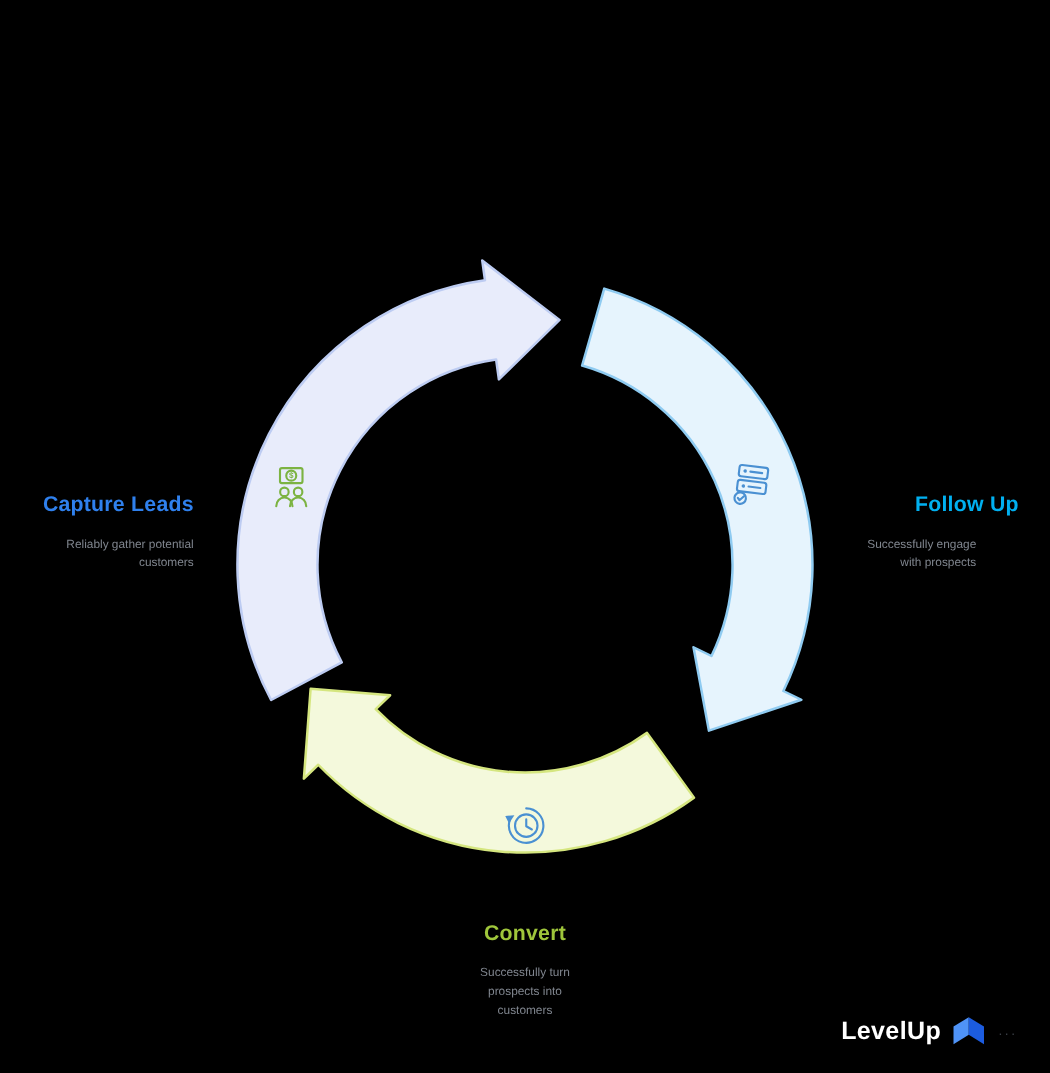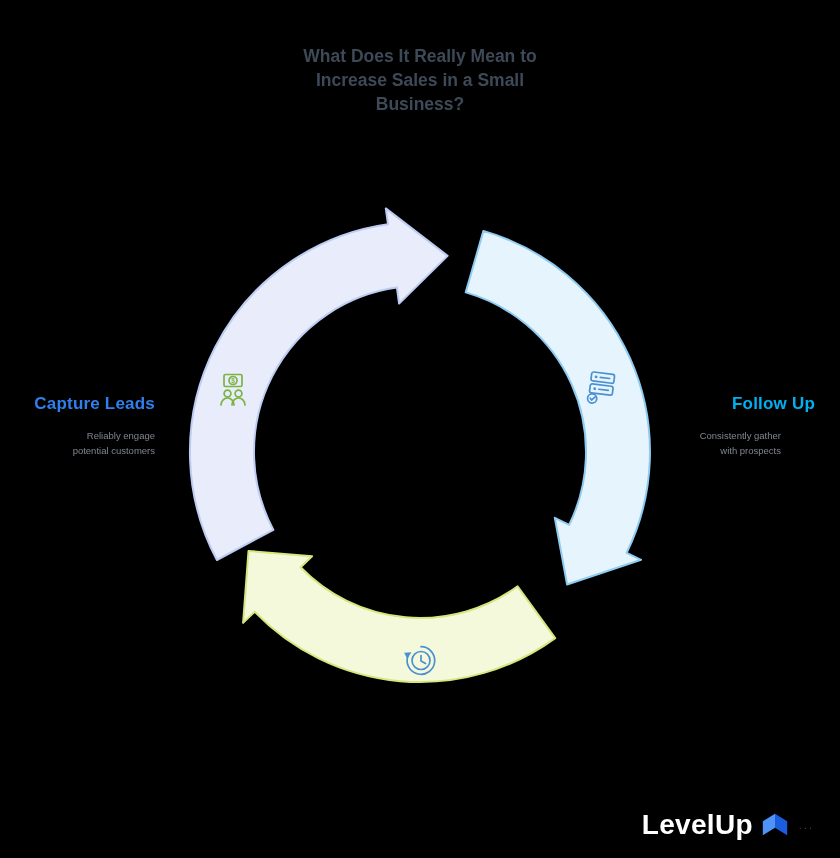--- a/index.html
+++ b/index.html
@@ -16,33 +16,28 @@
   .step{position:absolute;}
   .step-label{font-size:17px;font-weight:bold;letter-spacing:.2px;}
   .step-desc{margin-top:14px;font-size:9.5px;line-height:15px;color:#80868f;}
   .step-capture{top:394px;left:5px;width:150px;text-align:right;}
   .step-capture .step-desc{width:106px;margin-left:auto;}
   .step-follow{top:394px;left:685px;width:130px;text-align:right;}
   .step-follow .step-desc{width:96px;}
   .step-convert{top:737px;left:340px;width:160px;text-align:center;}
   .step-convert .step-desc{width:98px;margin:14px auto 0;}
   .logo{position:absolute;top:805px;right:26px;height:40px;display:flex;align-items:center;gap:7px;}
-  .logo-text{color:#fff;font-size:28px;font-weight:bold;letter-spacing:.3px;text-align:right;}
+  .logo-text{color:#fff;font-size:20px;font-weight:bold;letter-spacing:.3px;text-align:right;}
   .logo-dots{color:#3a3f46;font-size:11px;margin-left:2px;letter-spacing:2px;}
 </style>
 </head>
 <body>
 
 <div class="canvas">
 
-  <div class="title" style="color: rgb(62, 73, 87);">
-    <div>What Does It Really Mean to</div>
-    <div>Increase Sales in a Small</div>
-    <div>Business?</div>
-  </div>
 
   <svg class="cycle-svg" width="840" height="858" viewBox="0 0 840 858">
     <path fill="#e8ecfb" stroke="#bdccf2" stroke-width="2" stroke-linejoin="round" d="M 216.9 560.0 A 230 230 0 0 1 388.0 224.2 L 385.8 208.4 L 447.6 255.9 L 399.1 303.5 L 396.9 287.6 A 166 166 0 0 0 273.4 529.9 Z"></path>
     <path fill="#e6f4fd" stroke="#8fcbf1" stroke-width="2" stroke-linejoin="round" d="M 483.4 230.9 A 230 230 0 0 1 626.7 552.8 L 641.1 559.8 L 567.1 584.5 L 554.8 517.8 L 569.2 524.8 A 166 166 0 0 0 465.7 292.4 Z"></path>
     <path fill="#f4f9dc" stroke="#d5e67f" stroke-width="2" stroke-linejoin="round" d="M 555.2 638.1 A 230 230 0 0 1 254.6 611.8 L 243.1 622.9 L 248.5 551.0 L 312.1 556.2 L 300.6 567.3 A 166 166 0 0 0 517.6 586.3 Z"></path>
   </svg>
 
   <svg class="icon" style="left: 213px; top: 370px; color: rgb(124, 179, 66);" width="40" height="40" viewBox="0 0 40 40">
     <g fill="none" stroke="currentColor" stroke-width="1.7" stroke-linecap="round" stroke-linejoin="round">
       <rect x="11" y="4.5" width="18" height="12" rx="1.5"></rect>
@@ -72,28 +67,32 @@
     <g fill="none" stroke="currentColor" stroke-width="1.7" stroke-linecap="round" stroke-linejoin="round">
       <circle cx="21" cy="21.5" r="9"></circle>
       <path d="M21 16.5 v5.5 l4.5 2.6"></path>
       <path d="M7.8 17.2 A13.8 13.8 0 1 0 21 7.7"></path>
     </g>
     <polygon points="4.2,13.8 11.5,13.2 7.2,19.8" fill="currentColor" stroke="none"></polygon>
   </svg>
 
   <div class="step step-capture">
     <div class="step-label" style="color: rgb(47, 128, 237);">Capture Leads</div>
-    <div class="step-desc">Reliably engage potential customers</div>
+    <div class="step-desc">Reliably gather potential customers</div>
   </div>
 
   <div class="step step-follow">
     <div class="step-label" style="color: rgb(0, 176, 240);">Follow Up</div>
-    <div class="step-desc">Consistently gather with prospects</div>
+    <div class="step-desc">Successfully engage with prospects</div>
   </div>
 
+  <div class="step step-convert">
+    <div class="step-label" style="color: rgb(159, 198, 59);">Convert</div>
+    <div class="step-desc">Successfully turn prospects into customers</div>
+  </div>
 
   <div class="logo">
     <span class="logo-text" style="color: rgb(255, 255, 255);">LevelUp</span>
     <svg width="30" height="30" viewBox="0 0 32 32">
       <polygon points="3,27 3,12 16,4 16,19" fill="#4f93f7"></polygon>
       <polygon points="16,4 29,12 29,27 16,19" fill="#1c5ce0"></polygon>
     </svg>
     <span class="logo-dots">...</span>
   </div>
 

